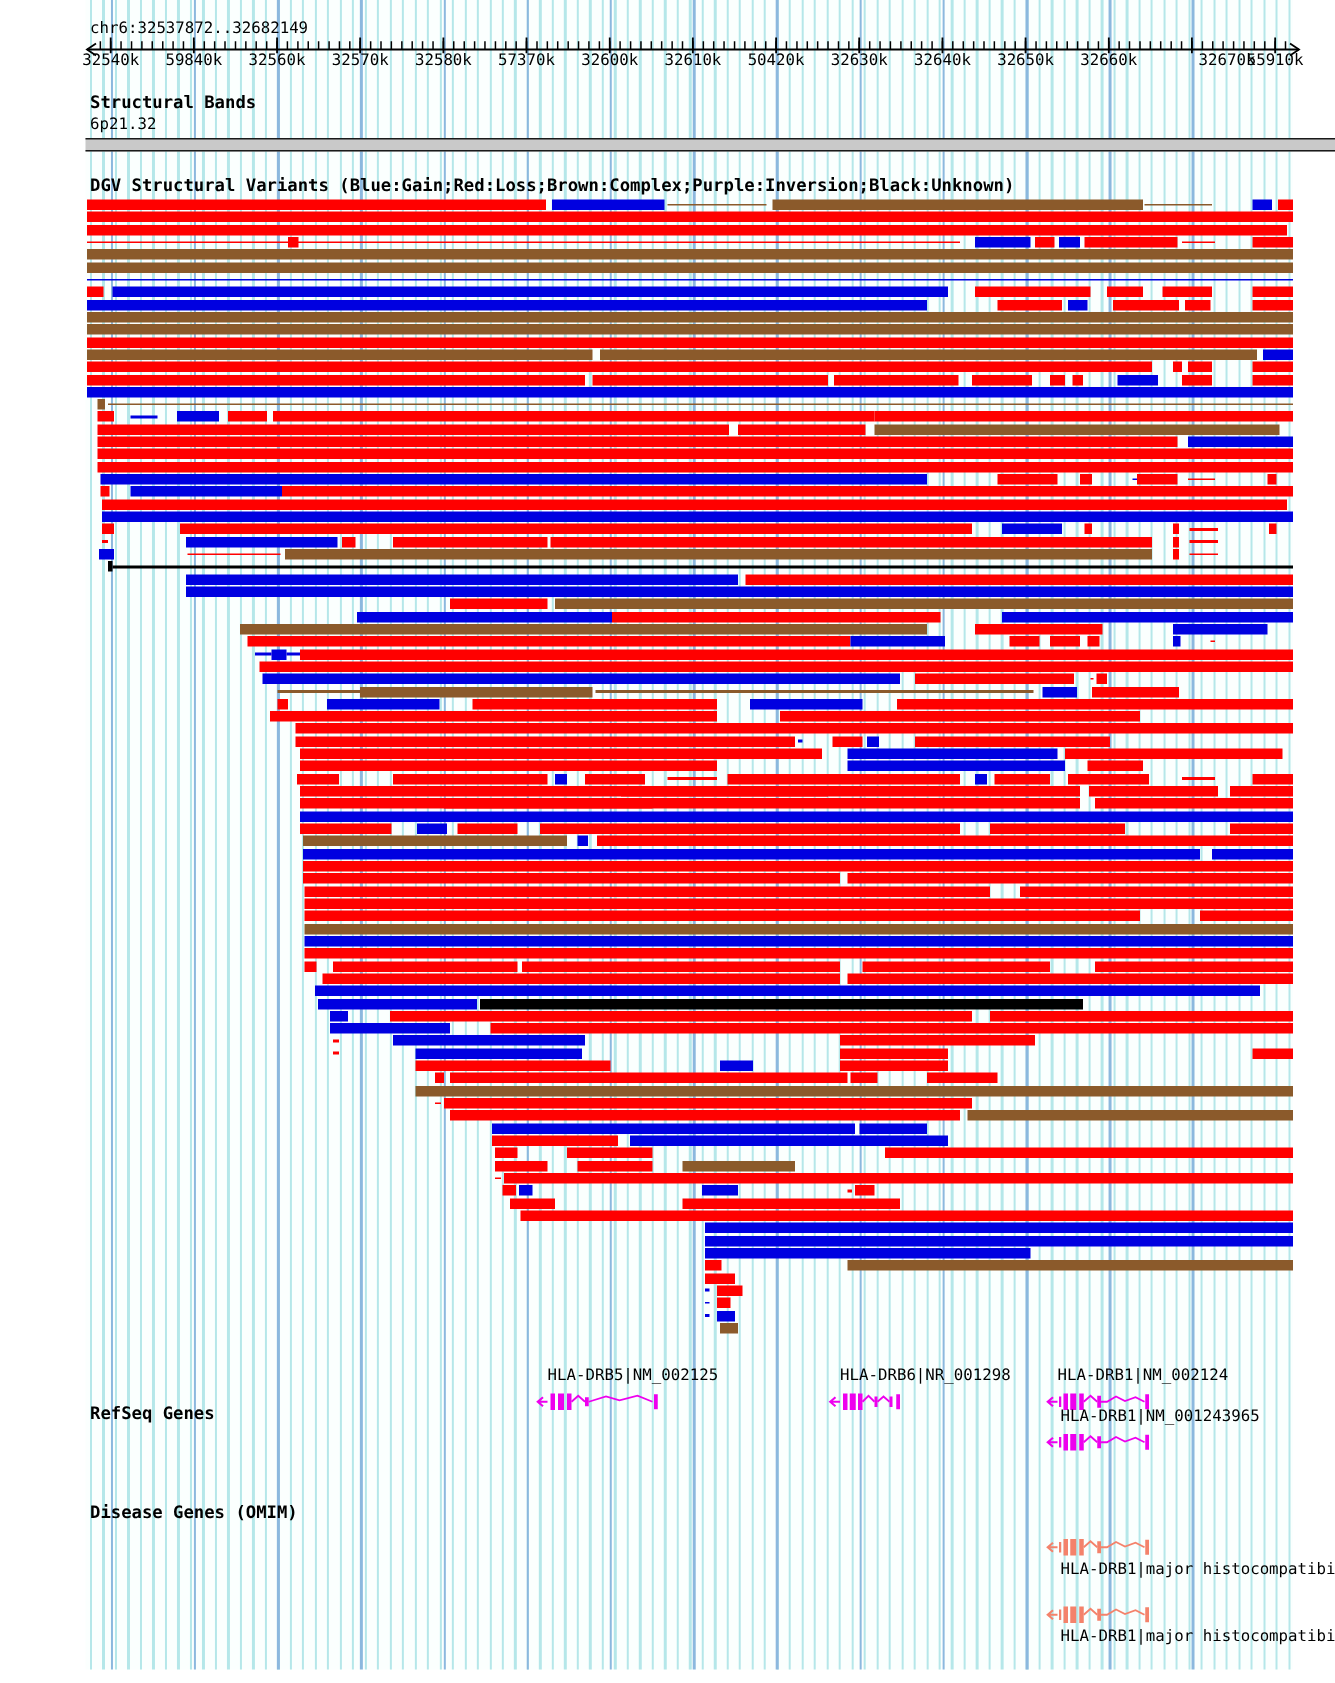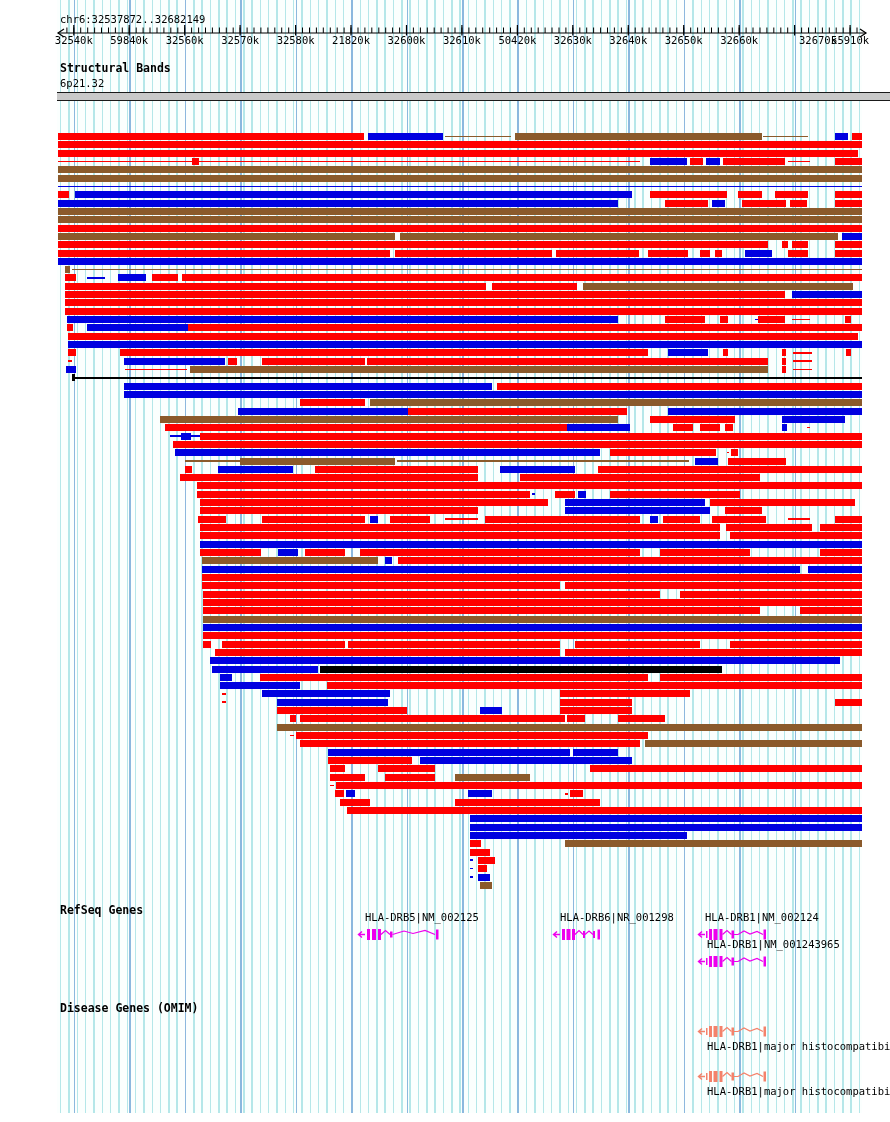--- a/index.html
+++ b/index.html
@@ -163,36 +163,37 @@
       <line x1="739.2" y1="25" x2="739.2" y2="35.5" stroke="#000" stroke-width="1.2"></line>
       <line x1="794.6" y1="25" x2="794.6" y2="35.5" stroke="#000" stroke-width="1.2"></line>
       <line x1="850.1" y1="25" x2="850.1" y2="35.5" stroke="#000" stroke-width="1.2"></line>
     </svg>
   <div id="ruler-labels">
       <div class="tick-label" style="left: 73.7995px;">32540k</div>
       <div class="tick-label" style="left: 129.248px;">59840k</div>
       <div class="tick-label" style="left: 184.697px;">32560k</div>
       <div class="tick-label" style="left: 240.146px;">32570k</div>
       <div class="tick-label" style="left: 295.595px;">32580k</div>
-      <div class="tick-label" style="left: 351.044px;">21820k</div>
+      <div class="tick-label" style="left: 351.044px;">57370k</div>
       <div class="tick-label" style="left: 406.493px;">32600k</div>
       <div class="tick-label" style="left: 461.942px;">32610k</div>
       <div class="tick-label" style="left: 517.391px;">50420k</div>
       <div class="tick-label" style="left: 572.84px;">32630k</div>
       <div class="tick-label" style="left: 628.288px;">32640k</div>
       <div class="tick-label" style="left: 683.737px;">32650k</div>
       <div class="tick-label" style="left: 739.186px;">32660k</div>
       <div class="tick-label" style="left: 818px;">32670k</div>
       <div class="tick-label" style="left: 850.084px;">55910k</div>
     </div>
 
   <div class="heading" style="top:62px">Structural Bands</div>
   <div class="plain" style="top:77px">6p21.32</div>
   <div id="cytoband-bar"></div>
 
+  <div class="heading" style="top:117px">DGV Structural Variants (Blue:Gain;Red:Loss;Brown:Complex;Purple:Inversion;Black:Unknown)</div>
   <div id="dgv-track">
       <div class="seg" style="left: 58px; width: 305.5px; top: 133px; height: 7px; background: rgb(255, 0, 0);"></div>
       <div class="seg" style="left: 368.3px; width: 74.8px; top: 133px; height: 7px; background: rgb(0, 0, 224);"></div>
       <div class="seg" style="left: 444.7px; width: 66.7px; top: 135.6px; height: 1.7px; background: rgb(139, 90, 43);"></div>
       <div class="seg" style="left: 514.7px; width: 247.6px; top: 133px; height: 7px; background: rgb(139, 90, 43);"></div>
       <div class="seg" style="left: 763.1px; width: 45px; top: 135.6px; height: 1.7px; background: rgb(139, 90, 43);"></div>
       <div class="seg" style="left: 834.7px; width: 12.9px; top: 133px; height: 7px; background: rgb(0, 0, 224);"></div>
       <div class="seg" style="left: 852.4px; width: 9.6px; top: 133px; height: 7px; background: rgb(255, 0, 0);"></div>
       <div class="seg" style="left: 58px; width: 804px; top: 141.3px; height: 7px; background: rgb(255, 0, 0);"></div>
       <div class="seg" style="left: 58px; width: 800px; top: 149.6px; height: 7px; background: rgb(255, 0, 0);"></div>
@@ -442,21 +443,21 @@
       <div class="seg" style="left: 469.6px; width: 20.1px; top: 848.5px; height: 7px; background: rgb(255, 0, 0);"></div>
       <div class="seg" style="left: 469.6px; width: 3.2px; top: 859.4px; height: 1.7px; background: rgb(0, 0, 224);"></div>
       <div class="seg" style="left: 477.7px; width: 16.9px; top: 856.8px; height: 7px; background: rgb(255, 0, 0);"></div>
       <div class="seg" style="left: 469.6px; width: 3.2px; top: 867.8px; height: 1.7px; background: rgb(0, 0, 224);"></div>
       <div class="seg" style="left: 477.7px; width: 9.6px; top: 865.2px; height: 7px; background: rgb(255, 0, 0);"></div>
       <div class="seg" style="left: 469.6px; width: 3.2px; top: 876.1px; height: 1.7px; background: rgb(0, 0, 224);"></div>
       <div class="seg" style="left: 477.7px; width: 12.1px; top: 873.5px; height: 7px; background: rgb(0, 0, 224);"></div>
       <div class="seg" style="left: 480.1px; width: 12.1px; top: 881.8px; height: 7px; background: rgb(139, 90, 43);"></div>
     </div>
 
-  <div class="heading" style="top:904px">RefSeq Genes</div>
+  <div class="heading" style="top:936px">RefSeq Genes</div>
   <div id="refseq-track">
       <div class="gene-label" style="left: 365px; top: 912px;">HLA-DRB5|NM_002125</div>
       <div class="gene-glyph" style="left: 357px; top: 928px;">
         <svg width="83" height="13" viewBox="0 0 83 13">
           <g fill="#EE00EE">
             <path d="M8,6.5 L1.5,6.5 M5,3.5 L1.5,6.5 L5,9.5" fill="none" stroke="#EE00EE" stroke-width="1.4"></path>
             <rect x="10" y="1" width="3" height="11"></rect>
             <rect x="15" y="1" width="4" height="11"></rect>
             <rect x="21" y="1" width="3" height="11"></rect>
       <polyline points="24,6.5 28.5,2.5 33,6.5" fill="none" stroke="#EE00EE" stroke-width="1.2"></polyline>

